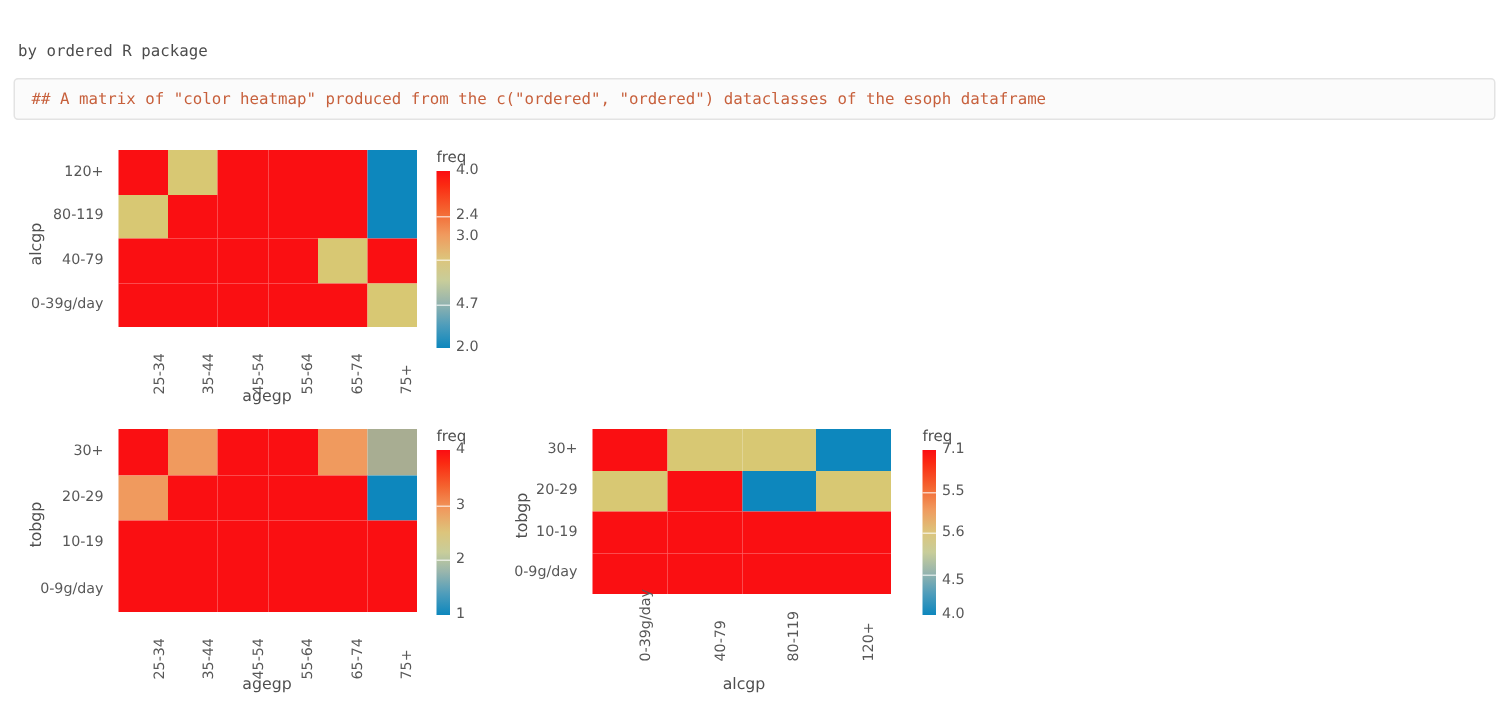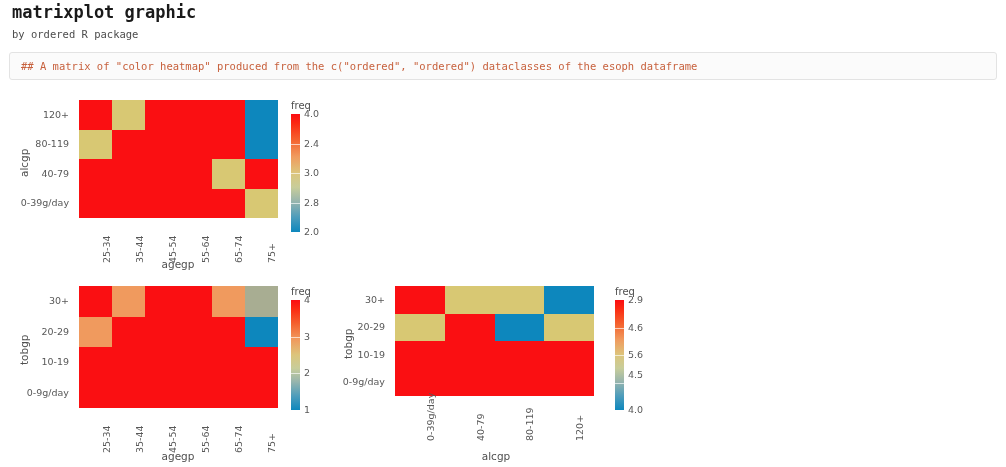--- a/index.html
+++ b/index.html
@@ -101,21 +101,20 @@
   .cb-tick {
     position: absolute; left: 0px; width: 9px; height: 1px;
     background: rgba(255,255,255,0.65);
   }
 </style>
 </head>
 <body>
 
 <div id="page">
 
-  <div class="title">matrixplot graphic</div>
   <div class="subtitle">by ordered R package</div>
 
   <div class="codebox">
     <div class="code">## A matrix of "color heatmap" produced from the c("ordered", "ordered") dataclasses of the esoph dataframe</div>
   </div>
 
   <div class="plot" id="plot0" style="left:0px; top:95px; width:330px; height:180px;">
       <div class="grid" style="left: 79px; top: 5px; width: 199px; height: 118px; grid-template-columns: repeat(6, 1fr); grid-template-rows: repeat(4, 1fr);">
         <div class="cell" title="120+ / 25-34 = 4" style="background: rgb(250, 15, 18);"></div>
         <div class="cell" title="120+ / 35-44 = 3" style="background: rgb(216, 200, 115);"></div>
@@ -153,23 +152,23 @@
       <div class="xlab" style="left: 200.083px; top: 168px;">55-64</div>
       <div class="xlab" style="left: 233.25px; top: 168px;">65-74</div>
       <div class="xlab" style="left: 266.417px; top: 168px;">75+</div>
       <div class="axis-title" style="left: 178px; top: 163px; transform: translateX(-50%);">agegp</div>
       <div class="cb-wrap" style="left: 291px; top: 5px;">
         <div class="cb-title">freq</div>
         <div class="cb-bar" style="height: 118px; background: linear-gradient(rgb(251, 13, 18) 0%, rgb(251, 42, 18) 8%, rgb(244, 99, 47) 22%, rgb(240, 154, 94) 36%, rgb(220, 197, 124) 50%, rgb(200, 205, 154) 62%, rgb(152, 181, 173) 74%, rgb(79, 157, 187) 87%, rgb(13, 135, 189) 100%);"></div>
         <div class="cb-ticklbl" style="top: 8px;">4.0</div>
         <div class="cb-ticklbl" style="top: 37.5px;">2.4</div>
         <div class="cb-tick" style="top: 43.5px;"></div>
-        <div class="cb-ticklbl" style="top: 67px;">3.0</div>
+        <div class="cb-ticklbl" style="top: 52px;">3.0</div>
         <div class="cb-tick" style="top: 73px;"></div>
-        <div class="cb-ticklbl" style="top: 96.5px;">2.8</div>
+        <div class="cb-ticklbl" style="top: 96.5px;">4.7</div>
         <div class="cb-tick" style="top: 102.5px;"></div>
         <div class="cb-ticklbl" style="top: 126px;">2.0</div>
       </div>
     </div>
 
   <div class="plot" id="plot1" style="left:0px; top:278px; width:330px; height:189px;">
       <div class="grid" style="left: 79px; top: 8px; width: 199px; height: 122px; grid-template-columns: repeat(6, 1fr); grid-template-rows: repeat(4, 1fr);">
         <div class="cell" title="30+ / 25-34 = 4" style="background: rgb(250, 15, 18);"></div>
         <div class="cell" title="30+ / 35-44 = 3" style="background: rgb(240, 154, 94);"></div>
         <div class="cell" title="30+ / 45-54 = 4" style="background: rgb(250, 15, 18);"></div>
@@ -244,24 +243,24 @@
       <div class="ylab" style="left: 0px; width: 60px; top: 98.25px; padding-right: 5px;">0-9g/day</div>
       <div class="yaxis-title" style="left: 12px; top: 81px;">tobgp</div>
       <div class="xlab" style="left: 94.875px; top: 163px;">0-39g/day</div>
       <div class="xlab" style="left: 144.625px; top: 163px;">40-79</div>
       <div class="xlab" style="left: 194.375px; top: 163px;">80-119</div>
       <div class="xlab" style="left: 244.125px; top: 163px;">120+</div>
       <div class="axis-title" style="left: 166px; top: 172px; transform: translateX(-50%);">alcgp</div>
       <div class="cb-wrap" style="left: 285px; top: 8px;">
         <div class="cb-title">freq</div>
         <div class="cb-bar" style="height: 110px; background: linear-gradient(rgb(251, 13, 18) 0%, rgb(251, 42, 18) 8%, rgb(244, 99, 47) 22%, rgb(240, 154, 94) 36%, rgb(220, 197, 124) 50%, rgb(200, 205, 154) 62%, rgb(152, 181, 173) 74%, rgb(79, 157, 187) 87%, rgb(13, 135, 189) 100%);"></div>
-        <div class="cb-ticklbl" style="top: 8px;">2.9</div>
-        <div class="cb-ticklbl" style="top: 35.5px;">4.6</div>
+        <div class="cb-ticklbl" style="top: 8px;">7.1</div>
+        <div class="cb-ticklbl" style="top: 35.5px;">5.5</div>
         <div class="cb-tick" style="top: 41.5px;"></div>
         <div class="cb-ticklbl" style="top: 63px;">5.6</div>
         <div class="cb-tick" style="top: 69px;"></div>
-        <div class="cb-ticklbl" style="top: 83px;">4.5</div>
+        <div class="cb-ticklbl" style="top: 95px;">4.5</div>
         <div class="cb-tick" style="top: 96.5px;"></div>
         <div class="cb-ticklbl" style="top: 118px;">4.0</div>
       </div>
     </div>
 
 </div>
 
 </body></html>

